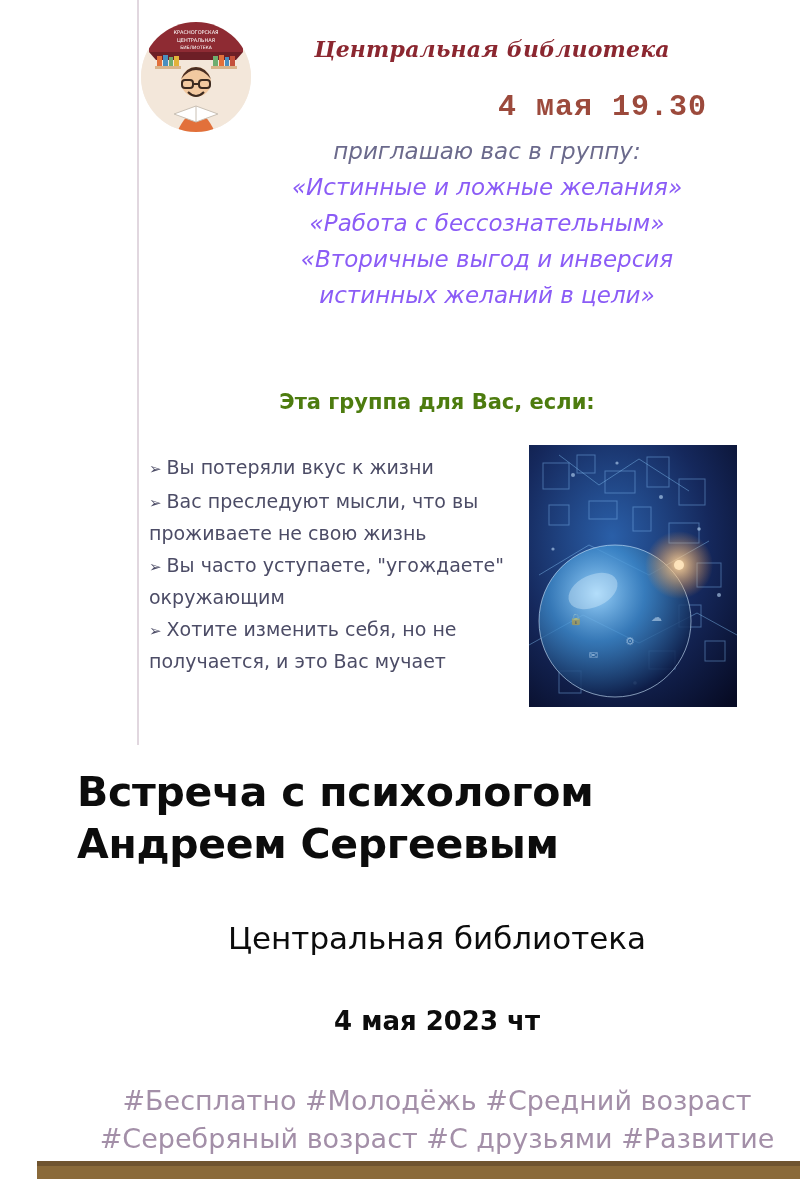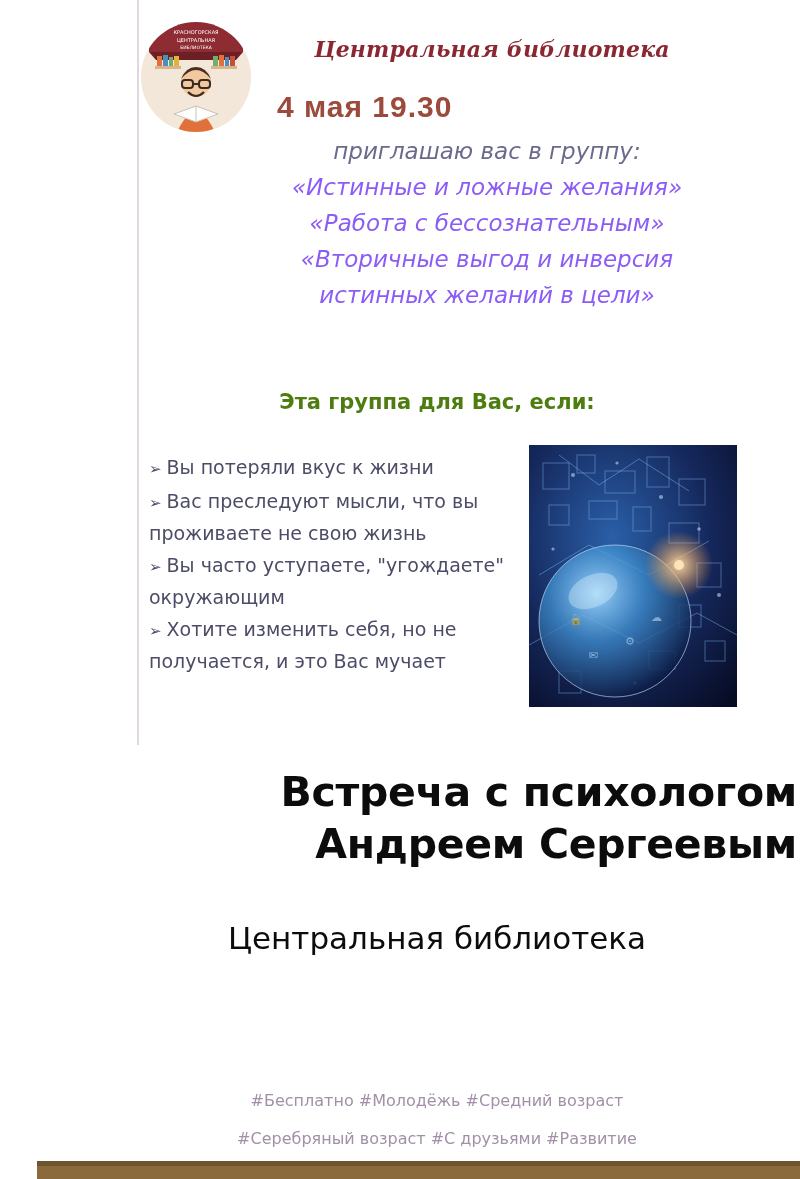--- a/index.html
+++ b/index.html
@@ -70,22 +70,22 @@
     font-size: 22px;
     color: #8b2730;
     letter-spacing: .2px;
   }
 
   .date-line {
     position: absolute;
     left: 240px;
     top: 90px;
     width: 430px;
-    text-align: left;
-    font-family: Liberation Sans, sans-serif;
+    text-align: right;
+    font-family: Liberation Mono, monospace;
     font-weight: bold;
     font-size: 30px;
     color: #9c4a3c;
     letter-spacing: 1px;
   }
 
   .invite {
     position: absolute;
     left: 170px;
     top: 133px;
@@ -142,21 +142,21 @@
     overflow: hidden;
     background: #0b1030;
   }
 
   
   .main-title {
     position: absolute;
     left: 40px;
     top: 766px;
     width: 720px;
-    text-align: right;
+    text-align: left;
     font-family: "DejaVu Sans", sans-serif;
     font-weight: bold;
     font-size: 41px;
     line-height: 52px;
     color: #0c0c0c;
     letter-spacing: -.3px;
   }
 
   .venue {
     position: absolute;
@@ -181,21 +181,21 @@
     color: #0c0c0c;
   }
 
   .tags {
     position: absolute;
     left: 40px;
     top: 1082px;
     width: 720px;
     text-align: center;
     font-family: "DejaVu Sans", sans-serif;
-    font-size: 16px;
+    font-size: 27px;
     line-height: 38px;
     color: #a38fa8;
   }
 
   
   .bottom-bar {
     position: absolute;
     left: 0;
     bottom: 0;
     width: 800px;
@@ -347,20 +347,21 @@
     </div>
   </div>
 
   <div class="main-title">
     <div>Встреча с психологом</div>
     <div>Андреем Сергеевым</div>
   </div>
 
   <div class="venue">Центральная библиотека</div>
 
+  <div class="event-date">4 мая 2023 чт</div>
 
   <div class="tags">
     <div>#Бесплатно #Молодёжь #Средний возраст</div>
     <div>#Серебряный возраст #С друзьями #Развитие</div>
   </div>
 
   <div class="bottom-bar">
     <div class="inner"></div>
   </div>
 </div>

